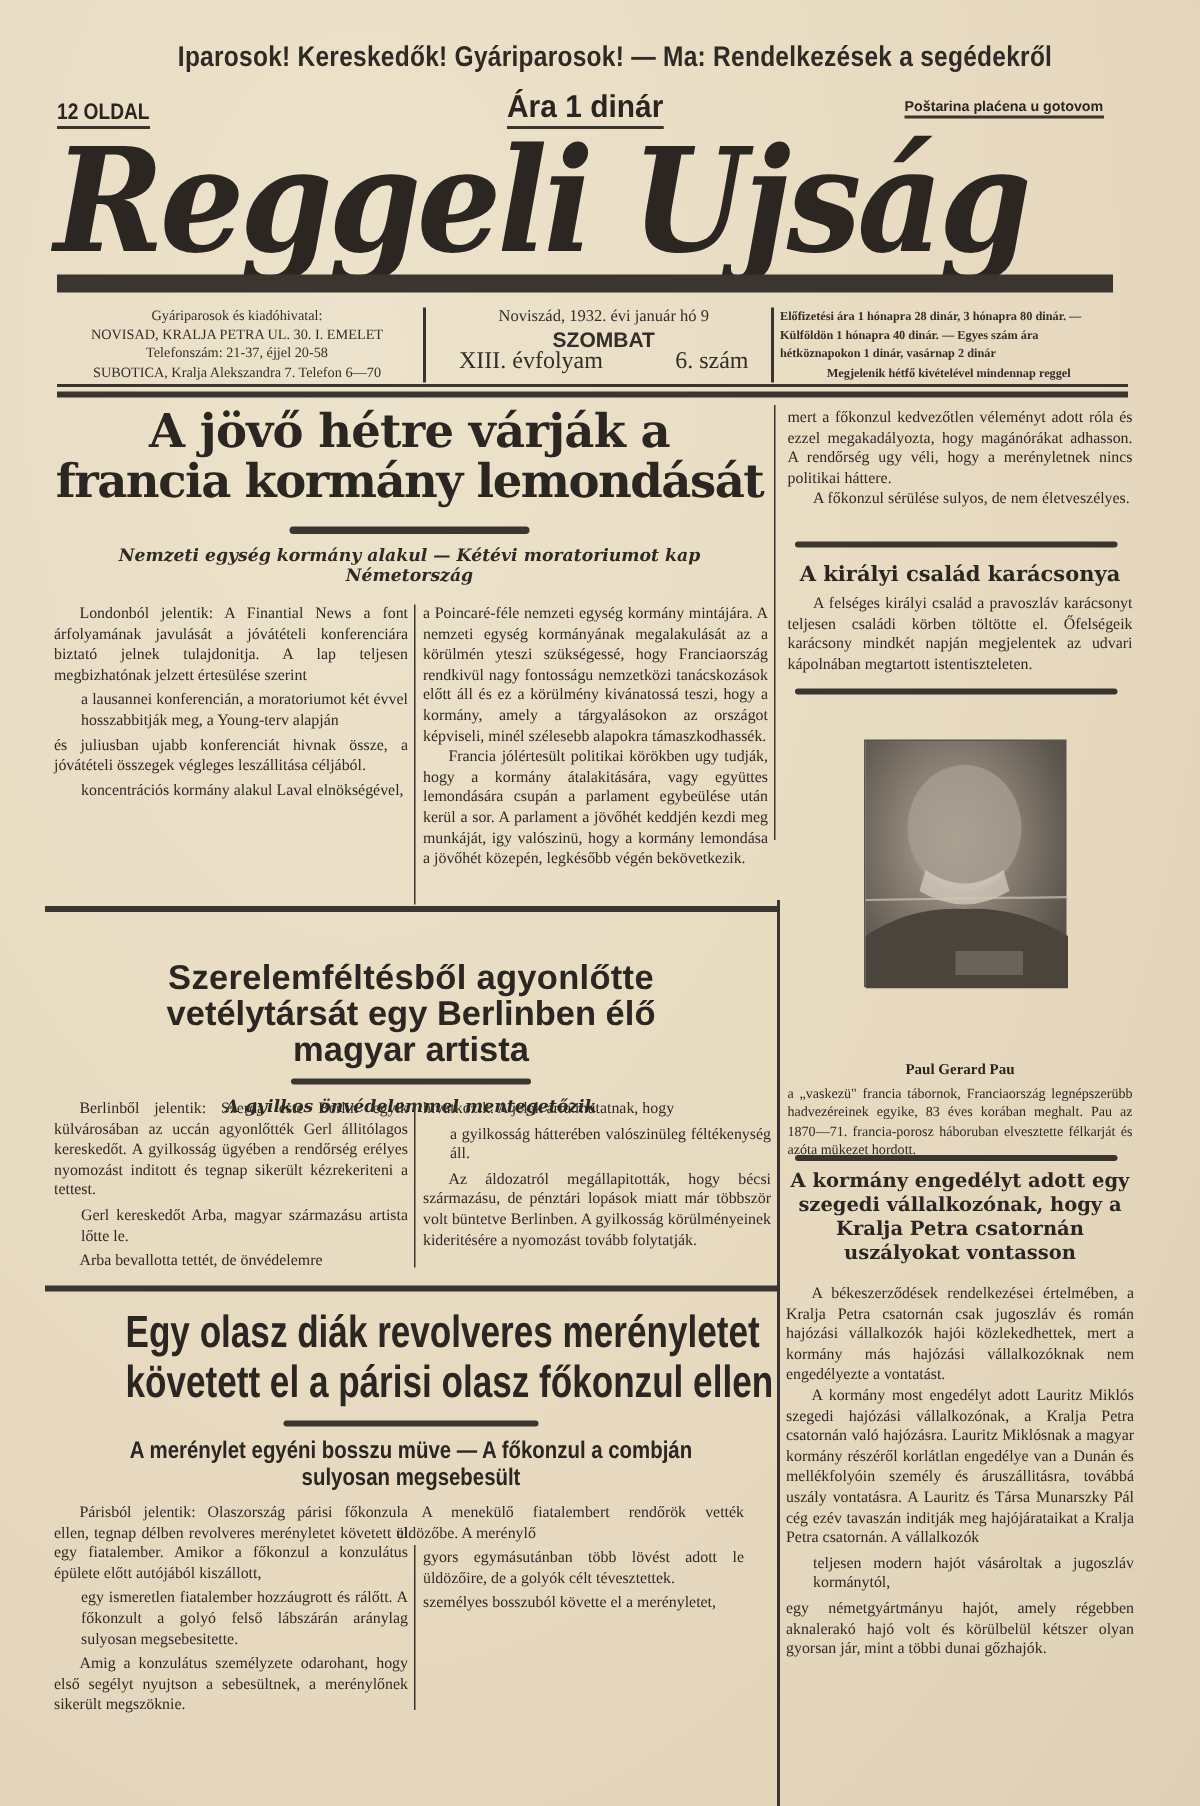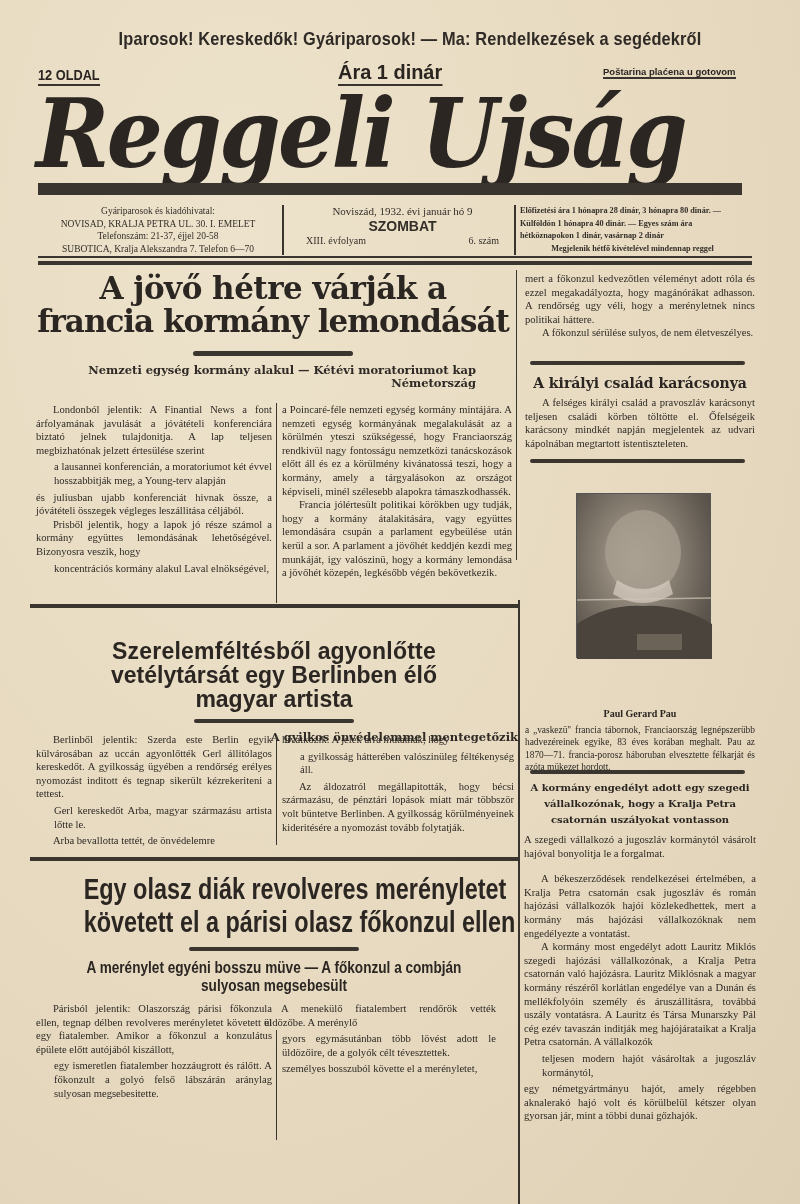--- a/index.html
+++ b/index.html
@@ -28,21 +28,21 @@
   }
   .mast-bar { left: 38px; top: 183px; width: 704px; height: 12px; background: #3b3530; }
   .info-col { top: 205px; font-size: 10px; line-height: 12.5px; text-align: center; color: #332e28; }
   .info-left { left: 38px; width: 240px; font-size: 9.5px; }
   .info-mid { left: 300px; width: 205px; }
   .info-right { left: 520px; width: 225px; font-size: 8.2px; font-weight: bold; line-height: 12.5px; }
   .vsep { width: 2px; background: #3a342e; }
   .hbar { background: #3b3530; }
   .dbl { border-top: 2px solid #3b3530; border-bottom: 4px solid #3b3530; height: 9px; }
   .h-serif-xl { font-family: "DejaVu Serif", serif; font-weight: bold; color: #2b2622; text-align: center; }
-  .sub { font-family: "DejaVu Serif", serif; font-weight: bold; text-align: right; font-size: 11.5px; line-height: 13px; color: #2f2a25; }
+  .sub { font-family: "DejaVu Serif", serif; font-weight: bold; text-align: center; font-size: 11.5px; line-height: 13px; color: #2f2a25; font-style: italic; }
   .txt { font-size: 10.6px; line-height: 13.6px; text-align: justify; color: #2e2924; }
   .txt p { text-indent: 1.6em; }
   .txt .bold { font-weight: normal; padding-left: 18px; margin: 3px 0; text-indent: 0; }
   .txt .noind { text-indent: 0; }
   .rule-center { height: 5px; background: #3b3530; border-radius: 3px; }
   .sans-head { font-family: "Liberation Sans", sans-serif; font-weight: bold; text-align: center; color: #2b2622; }
   .photo {
     background: radial-gradient(ellipse at 45% 40%, #b9afa0 0%, #8b8275 35%, #5e574e 75%, #4b453e 100%);
     border: 1px solid #555;
   }
@@ -62,21 +62,21 @@
 <div class="abs info-col info-left">
   <div>Gyáriparosok és kiadóhivatal:</div>
   <div>NOVISAD, KRALJA PETRA UL. 30. I. EMELET</div>
   <div>Telefonszám: 21-37, éjjel 20-58</div>
   <div>SUBOTICA, Kralja Alekszandra 7. Telefon 6—70</div>
 </div>
 <div class="abs vsep" style="left:282px; top:205px; height:50px;"></div>
 <div class="abs info-col info-mid">
   <div style="font-size:11px;">Noviszád, 1932. évi január hó 9</div>
   <div style="font-family:'Liberation Sans',sans-serif;font-weight:bold;font-size:14px;line-height:17px;">SZOMBAT</div>
-  <div style="display:flex;justify-content:space-between;font-size:10px;padding:0 6px;">
+  <div style="display:flex;justify-content:space-between;font-size:16px;padding:0 6px;">
     <span>XIII. évfolyam</span>
     <span>6. szám</span>
   </div>
 </div>
 <div class="abs vsep" style="left:514px; top:205px; height:50px;"></div>
 <div class="abs info-col info-right">
   <div style="text-align:left;">Előfizetési ára 1 hónapra 28 dinár, 3 hónapra 80 dinár. — Külföldön 1 hónapra 40 dinár. — Egyes szám ára hétköznapokon 1 dinár, vasárnap 2 dinár</div>
   <div>Megjelenik hétfő kivételével mindennap reggel</div>
 </div>
 <div class="abs dbl" style="left:38px; top:256px; width:714px;"></div>
@@ -87,21 +87,20 @@
 <div class="abs" style="left:30px; top:272px; width:486px;">
   <div class="h-serif-xl" style="font-size:31px; line-height:33px; letter-spacing:-0.5px;">A jövő hétre várják a</div>
   <div class="h-serif-xl" style="font-size:31px; line-height:33px; letter-spacing:-1px; white-space:nowrap;">francia kormány lemondását</div>
   <div class="rule-center" style="width:160px; margin:13px auto 8px;"></div>
   <div class="sub" style="padding:0 40px;">Nemzeti egység kormány alakul — Kétévi moratoriumot kap Németország</div>
 </div>
 <div class="abs txt" style="left:36px; top:403px; width:236px;">
   <p>Londonból jelentik: A Finantial News a font árfolyamának javulását a jóvátételi konferenciára biztató jelnek tulajdonitja. A lap teljesen megbizhatónak jelzett értesülése szerint</p>
   <p class="bold">a lausannei konferencián, a moratoriumot két évvel hosszabbitják meg, a Young-terv alapján</p>
   <p class="noind">és juliusban ujabb konferenciát hivnak össze, a jóvátételi összegek végleges leszállitása céljából.</p>
-  <p>Prisből jelentik, hogy a lapok jó része számol a kormány együttes lemondásának lehetőségével. Bizonyosra veszik, hogy</p>
   <p class="bold">koncentrációs kormány alakul Laval elnökségével,</p>
 </div>
 <div class="abs vsep" style="left:276px; top:403px; height:200px; width:1px;"></div>
 <div class="abs txt" style="left:282px; top:403px; width:230px;">
   <p class="noind">a Poincaré-féle nemzeti egység kormány mintájára. A nemzeti egység kormányának megalakulását az a körülmén yteszi szükségessé, hogy Franciaország rendkivül nagy fontosságu nemzetközi tanácskozások előtt áll és ez a körülmény kivánatossá teszi, hogy a kormány, amely a tárgyalásokon az országot képviseli, minél szélesebb alapokra támaszkodhassék.</p>
   <p>Francia jólértesült politikai körökben ugy tudják, hogy a kormány átalakitására, vagy együttes lemondására csupán a parlament egybeülése után kerül a sor. A parlament a jövőhét keddjén kezdi meg munkáját, igy valószinü, hogy a kormány lemondása a jövőhét közepén, legkésőbb végén bekövetkezik.</p>
 </div>
 <div class="abs hbar" style="left:30px; top:604px; width:488px; height:4px;"></div>
 
 <div class="abs txt" style="left:525px; top:272px; width:230px;">
@@ -126,24 +125,21 @@
     <line x1="0" y1="106" x2="135" y2="104" stroke="#d0c7b6" stroke-width="1.5" opacity="0.7"></line>
   </svg>
 </div>
 <div class="abs" style="left:525px; top:708px; width:230px;">
   <div class="caption-name">Paul Gerard Pau</div>
   <div class="caption" style="margin-top:5px;">a „vaskezü" francia tábornok, Franciaország legnépszerübb hadvezéreinek egyike, 83 éves korában meghalt. Pau az 1870—71. francia-porosz háboruban elvesztette félkarját és azóta mükezet hordott.</div>
 </div>
 <div class="abs rule-center" style="left:530px; top:770px; width:215px; height:4px;"></div>
 
 <div class="abs" style="left:524px; top:780px; width:232px;">
-  <div class="h-serif-xl" style="font-size:10px; line-height:16px;">A kormány engedélyt adott egy szegedi vállalkozónak, hogy a Kralja Petra csatornán uszályokat vontasson</div>
-  <div class="txt" style="margin-top:5px; font-weight:bold;">
-      <p class="noind" style="font-weight:normal;">A szegedi vállalkozó a jugoszláv kormánytól vásárolt hajóval bonyolitja le a forgalmat.</p>
-    </div>
+  <div class="h-serif-xl" style="font-size:13px; line-height:16px;">A kormány engedélyt adott egy szegedi vállalkozónak, hogy a Kralja Petra csatornán uszályokat vontasson</div>
   <div class="txt" style="margin-top:12px;">
     <p>A békeszerződések rendelkezései értelmében, a Kralja Petra csatornán csak jugoszláv és román hajózási vállalkozók hajói közlekedhettek, mert a kormány más hajózási vállalkozóknak nem engedélyezte a vontatást.</p>
     <p>A kormány most engedélyt adott Lauritz Miklós szegedi hajózási vállalkozónak, a Kralja Petra csatornán való hajózásra. Lauritz Miklósnak a magyar kormány részéről korlátlan engedélye van a Dunán és mellékfolyóin személy és áruszállitásra, továbbá uszály vontatásra. A Lauritz és Társa Munarszky Pál cég ezév tavaszán inditják meg hajójárataikat a Kralja Petra csatornán. A vállalkozók</p>
     <p class="bold">teljesen modern hajót vásároltak a jugoszláv kormánytól,</p>
     <p class="noind">egy németgyártmányu hajót, amely régebben aknalerakó hajó volt és körülbelül kétszer olyan gyorsan jár, mint a többi dunai gőzhajók.</p>
   </div>
 </div>
 
 <div class="abs" style="left:30px; top:639px; width:488px;">
   <div class="sans-head" style="font-size:23px; line-height:24px; letter-spacing:0.2px;">Szerelemféltésből agyonlőtte</div>
@@ -167,19 +163,20 @@
 
 <div class="abs" style="left:30px; top:872px; width:488px;">
   <div class="sans-head" style="font-size:30px; line-height:33px; white-space:nowrap; transform:scaleX(0.78); transform-origin:center;">Egy olasz diák revolveres merényletet</div>
   <div class="sans-head" style="font-size:30px; line-height:33px; white-space:nowrap; transform:scaleX(0.78); transform-origin:center;">követett el a párisi olasz főkonzul ellen</div>
   <div class="rule-center" style="width:170px; height:4px; margin:9px auto 8px;"></div>
   <div class="sans-head" style="font-size:16px; line-height:18px; transform:scaleX(0.85); transform-origin:center; padding:0 10px;">A merénylet egyéni bosszu müve — A főkonzul a combján sulyosan megsebesült</div>
 </div>
 <div class="abs txt" style="left:36px; top:1002px; width:236px;">
   <p>Párisból jelentik: Olaszország párisi főkonzula ellen, tegnap délben revolveres merényletet követett el egy fiatalember. Amikor a főkonzul a konzulátus épülete előtt autójából kiszállott,</p>
   <p class="bold">egy ismeretlen fiatalember hozzáugrott és rálőtt. A főkonzult a golyó felső lábszárán aránylag sulyosan megsebesitette.</p>
+  <p>Amig a konzulátus személyzete odarohant, hogy első segélyt nyujtson a sebesültnek, a merénylőnek sikerült megszöknie.</p>
 </div>
 <div class="abs vsep" style="left:276px; top:1030px; height:110px; width:1px;"></div>
 <div class="abs txt" style="left:264px; top:1002px; width:232px;">
   <p>A menekülő fiatalembert rendőrök vették üldözőbe. A merénylő</p>
   <p class="bold">gyors egymásutánban több lövést adott le üldözőire, de a golyók célt tévesztettek.</p>
   <p class="bold">személyes bosszuból követte el a merényletet,</p>
 </div>
 
 </body></html>

